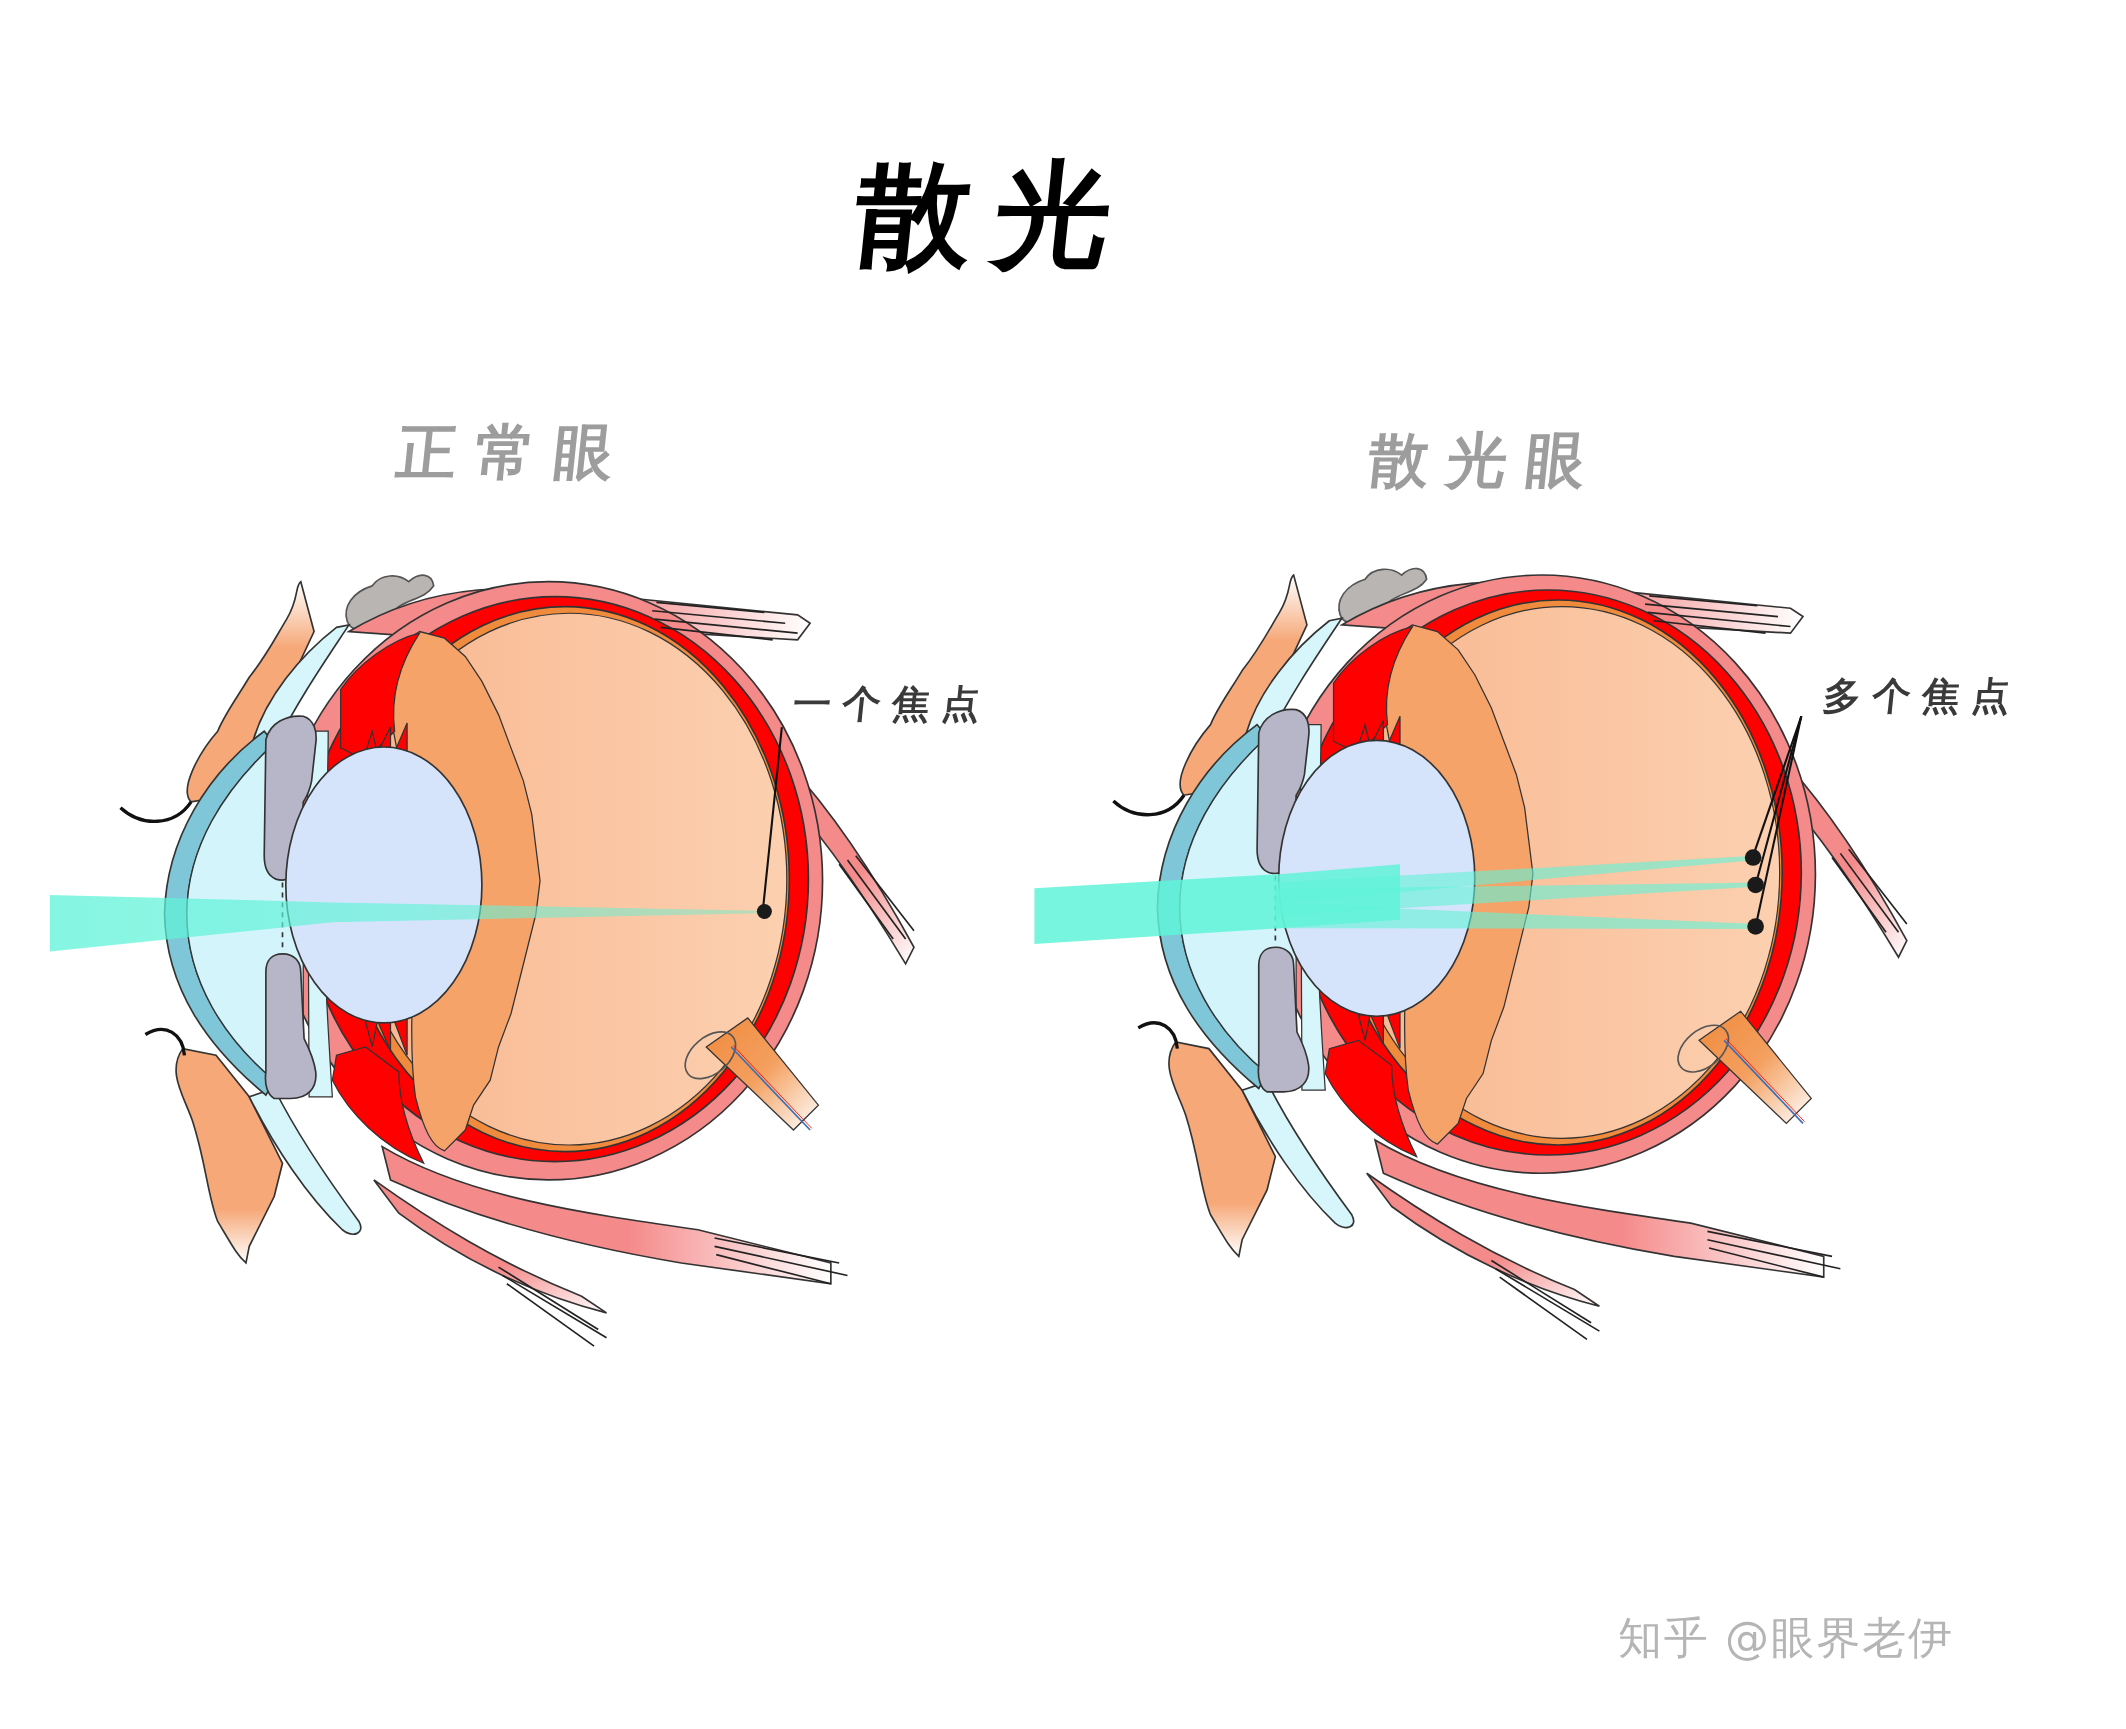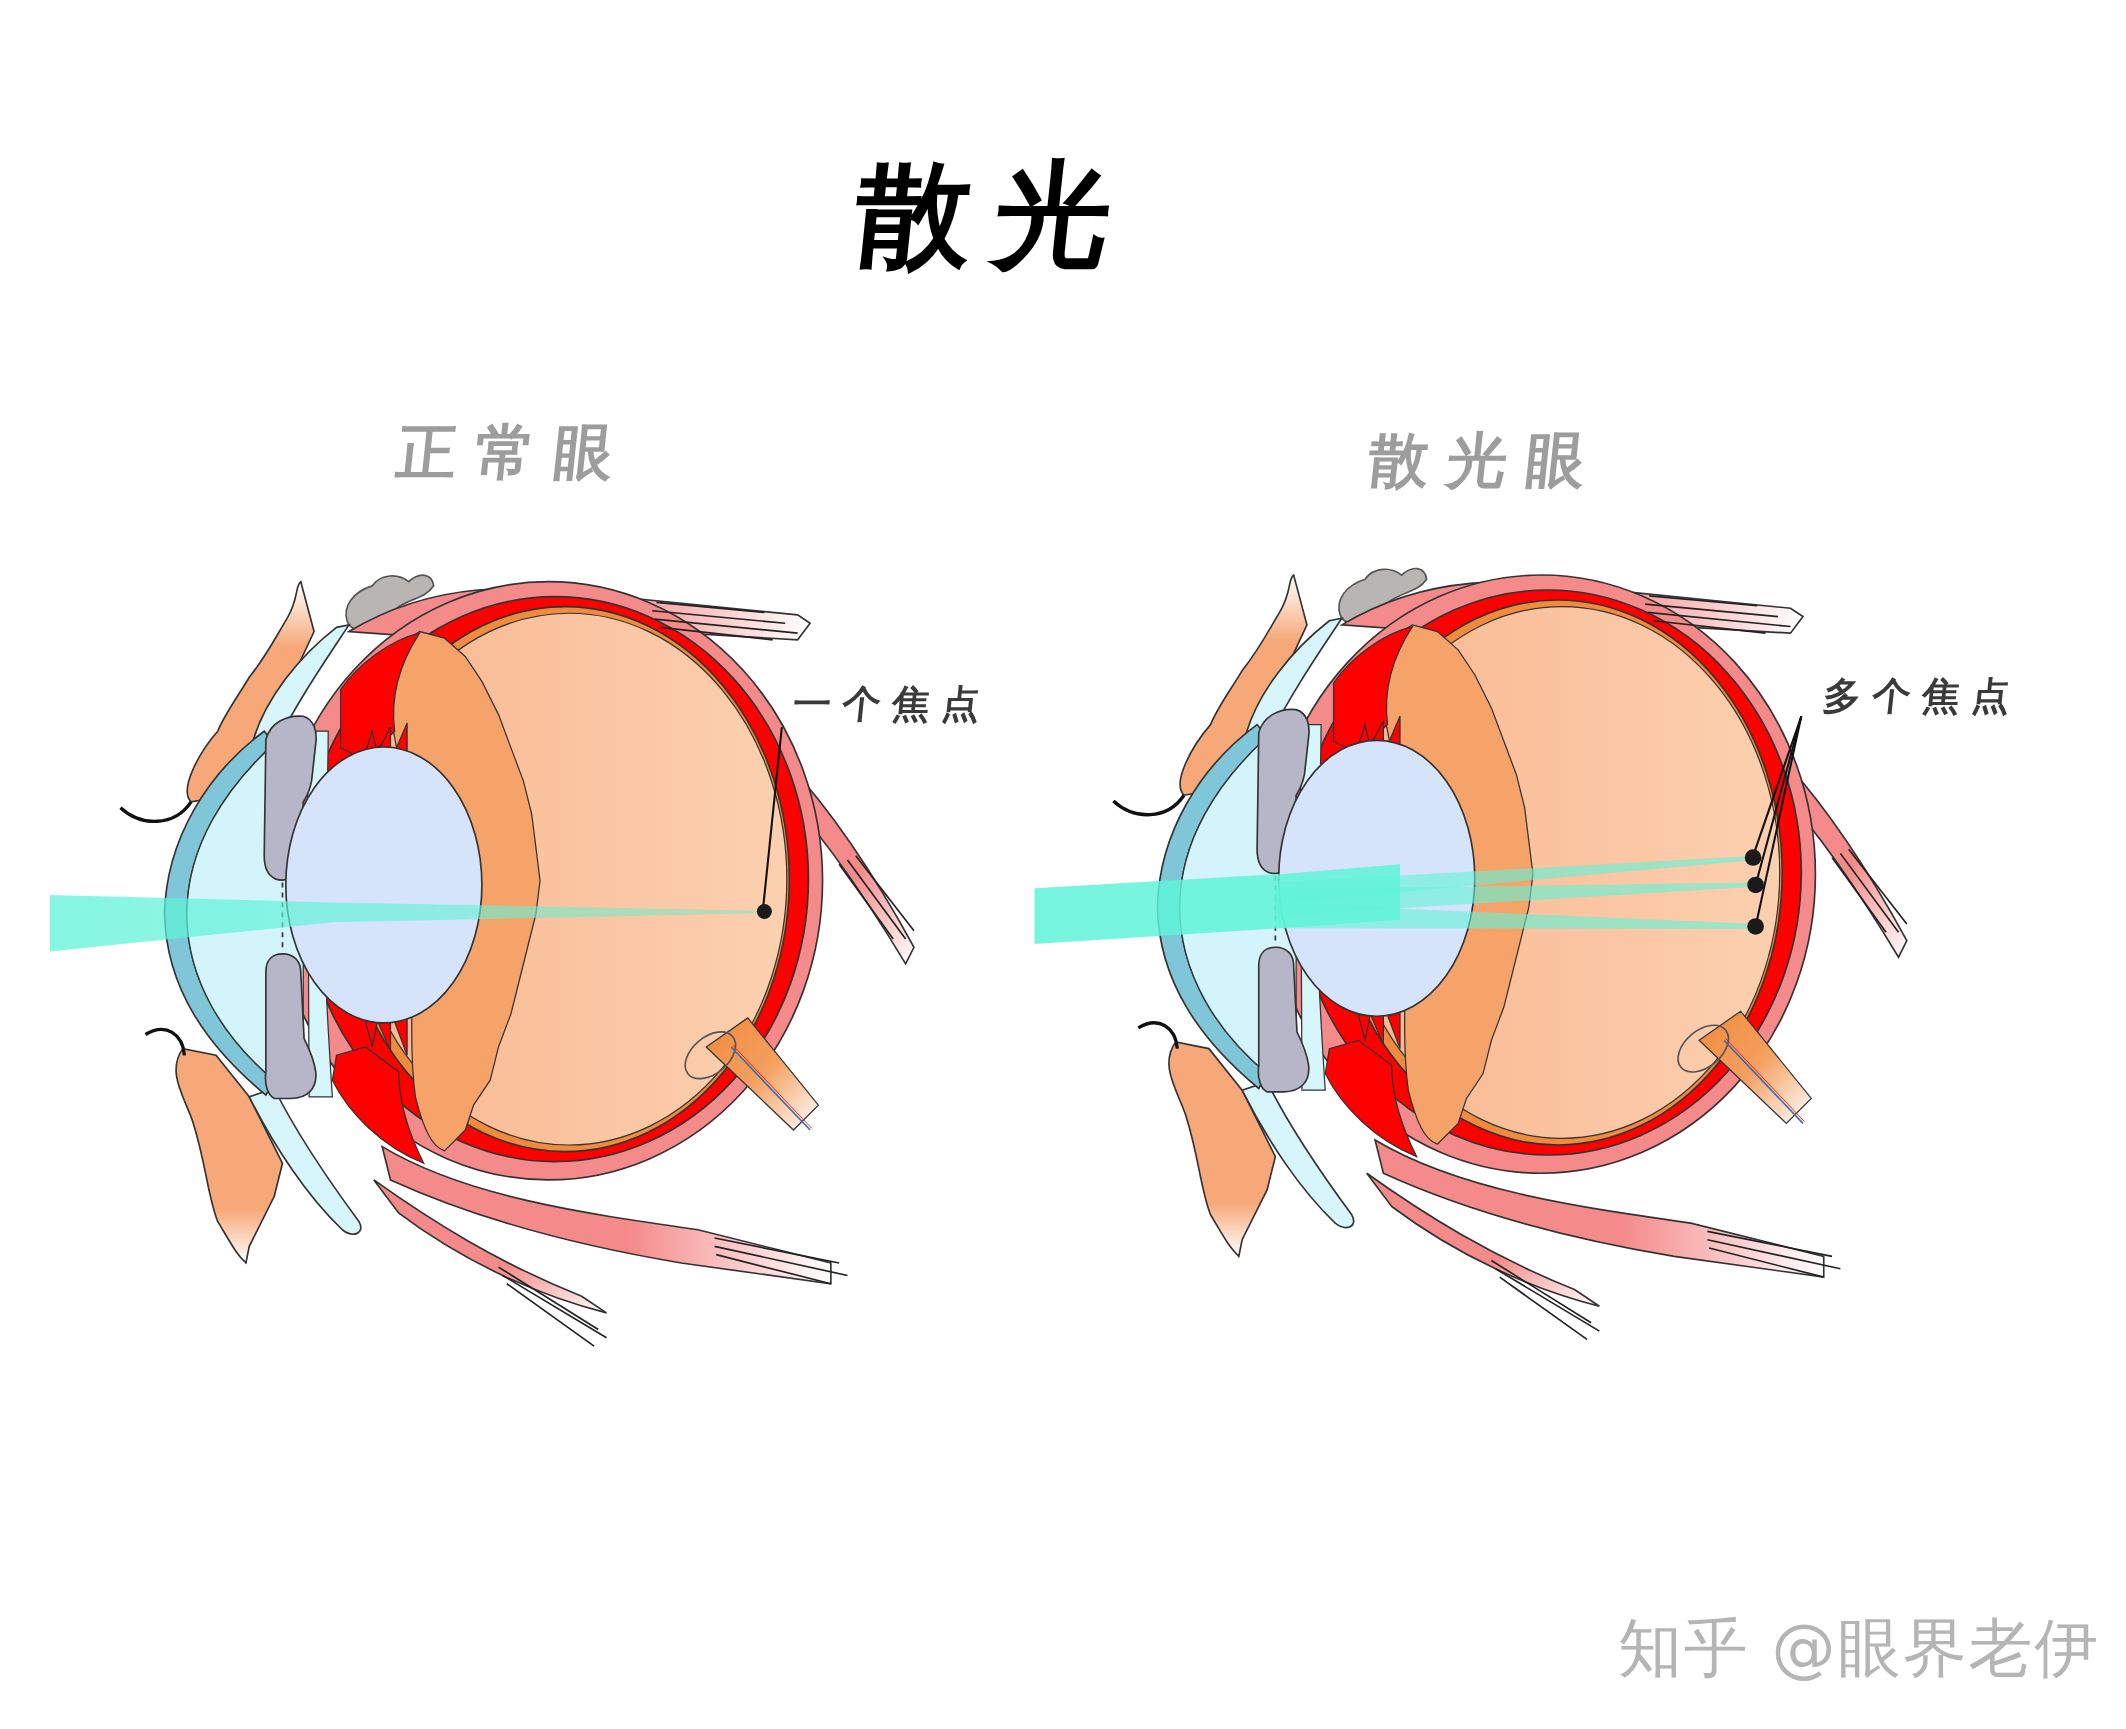--- a/index.html
+++ b/index.html
@@ -8,21 +8,21 @@
   .title { position: absolute; left: 856px; top: 156px; font-size: 116px; font-weight: bold;
            color: #000; letter-spacing: 23px; line-height: 1; transform: skewX(-6deg); }
   .subtitle { position: absolute; font-size: 60px; font-weight: bold; color: #9d9d9d;
               letter-spacing: 18.3px; line-height: 1; transform: skewX(-6deg); }
   .sub-left { left: 397px; top: 422px; }
   .sub-right { left: 1369px; top: 430px; }
   .callout { position: absolute; font-size: 38px; font-weight: bold; color: #3a3a3a;
              letter-spacing: 11.6px; line-height: 1; transform: skewX(-6deg); }
   .callout-left { left: 793px; top: 685px; }
   .callout-right { left: 1823px; top: 677px; }
-  .watermark { position: absolute; left: 1618px; top: 1616px; font-size: 64px; color: #b5b5b5;
+  .watermark { position: absolute; left: 1618px; top: 1616px; font-size: 44px; color: #b5b5b5;
                font-family: "DejaVu Sans", "Liberation Sans", sans-serif; letter-spacing: 1.7px; line-height: 1; }
   svg.diagram { position: absolute; left: 0; top: 0; }
 </style>
 </head>
 <body>
 
 <div class="title">散光</div>
 <div class="subtitle sub-left">正常眼</div>
 <div class="subtitle sub-right">散光眼</div>
 

